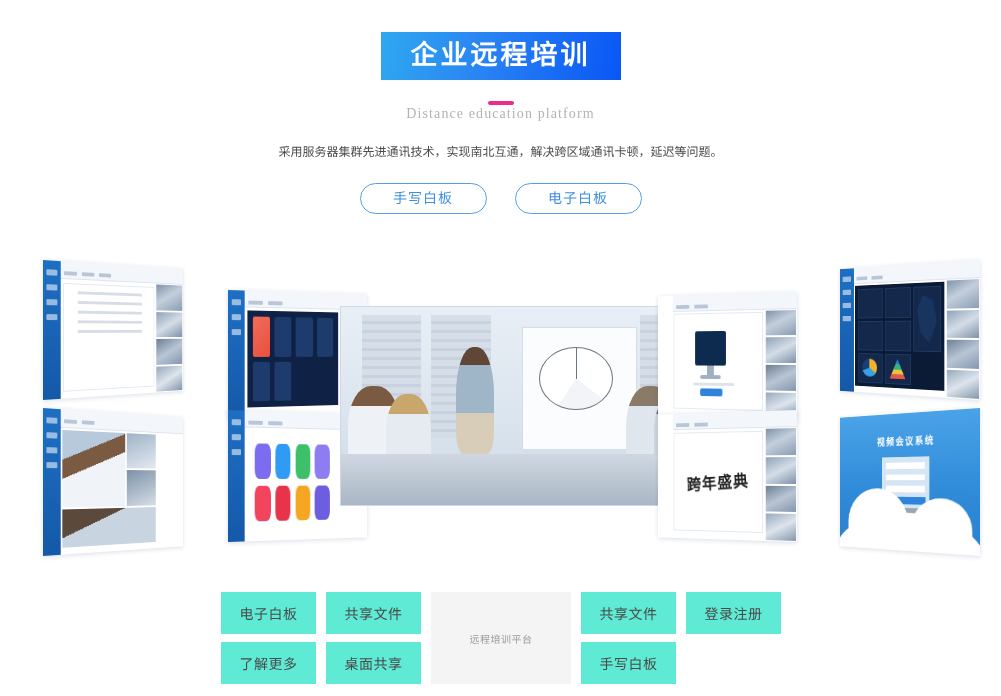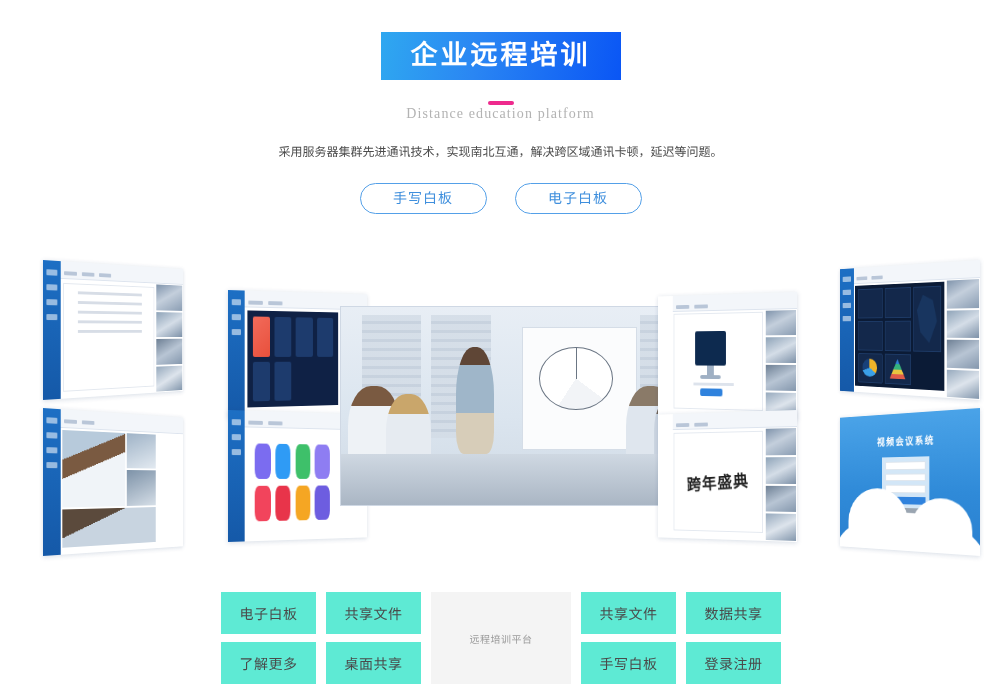--- a/index.html
+++ b/index.html
@@ -457,19 +457,18 @@
     </div>
 
     <div class="feat-center">远程培训平台</div>
 
     <div class="feat-col">
       <div class="feat-cell">共享文件</div>
       <div class="feat-cell">手写白板</div>
     </div>
 
     <div class="feat-col">
-      <div class="feat-cell">数据共享</div>
       <div class="feat-cell">登录注册</div>
     </div>
 
   </div>
 
 </div>
 
 </body></html>

